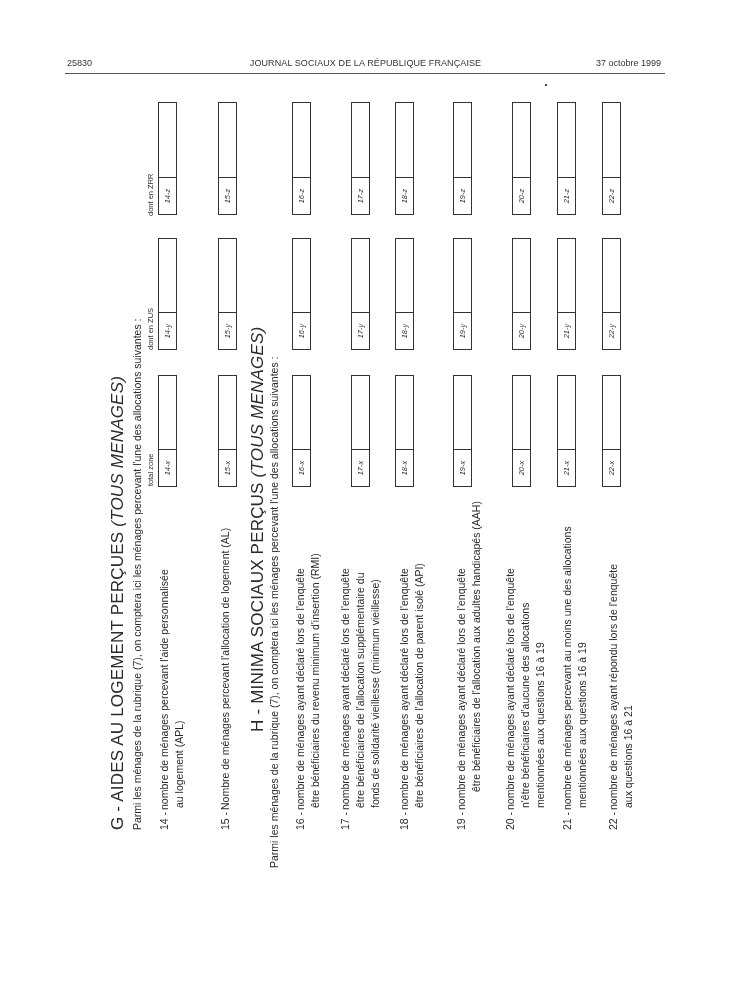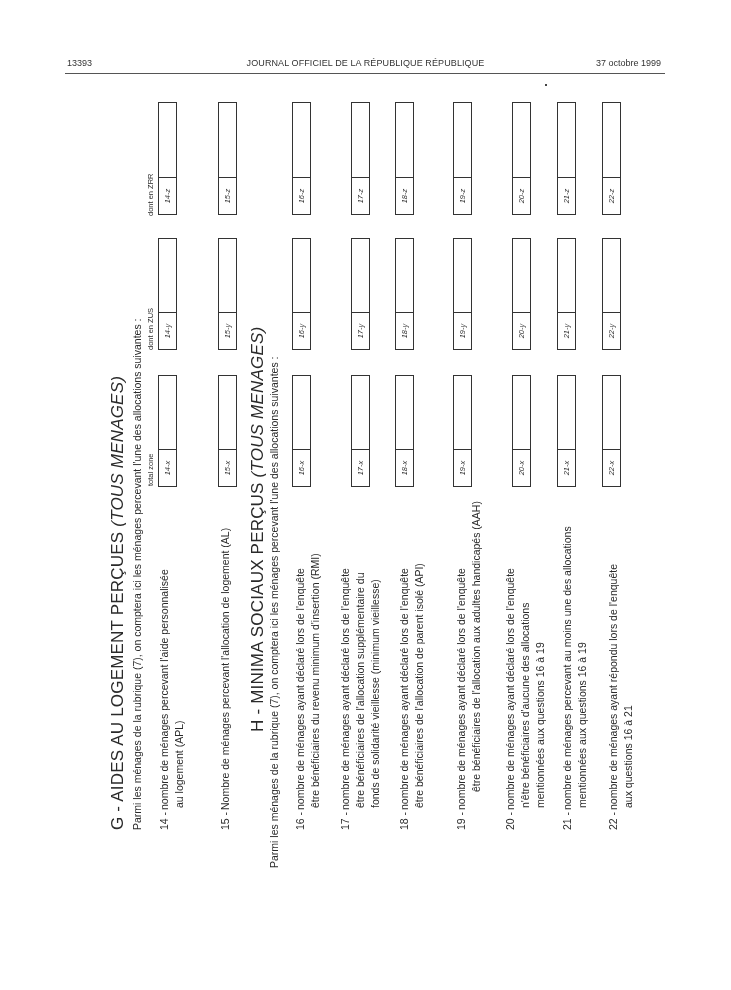--- a/index.html
+++ b/index.html
@@ -24,22 +24,22 @@
   .q .num { display:inline-block; width:20px; }
   .q .ind { display:block; padding-left:22px; }
   .box { position:absolute; height:17px; border:1px solid #333; background:#fff; }
   .box .lbl { position:absolute; left:0; top:0; bottom:0; width:36px;
               border-right:1px solid #333; font-size:7.5px; font-style:italic;
               text-align:center; line-height:17px; color:#333; }
 </style>
 </head>
 <body>
 
-<div class="hdr hdr-num">13393</div>
-<div class="hdr hdr-title">JOURNAL OFFICIEL DE LA RÉPUBLIQUE RÉPUBLIQUE</div>
+<div class="hdr hdr-num">25830</div>
+<div class="hdr hdr-title">JOURNAL SOCIAUX DE LA RÉPUBLIQUE FRANÇAISE</div>
 <div class="hdr hdr-date">37 octobre 1999</div>
 <div class="hdr-rule"></div>
 <div class="speck"></div>
 
 <div class="rot">
 
   <div class="t sec-title" style="left:160px; top:108px;">
     <span>G - AIDES AU LOGEMENT PERÇUES</span>
     <i>(TOUS MENAGES)</i>
   </div>

